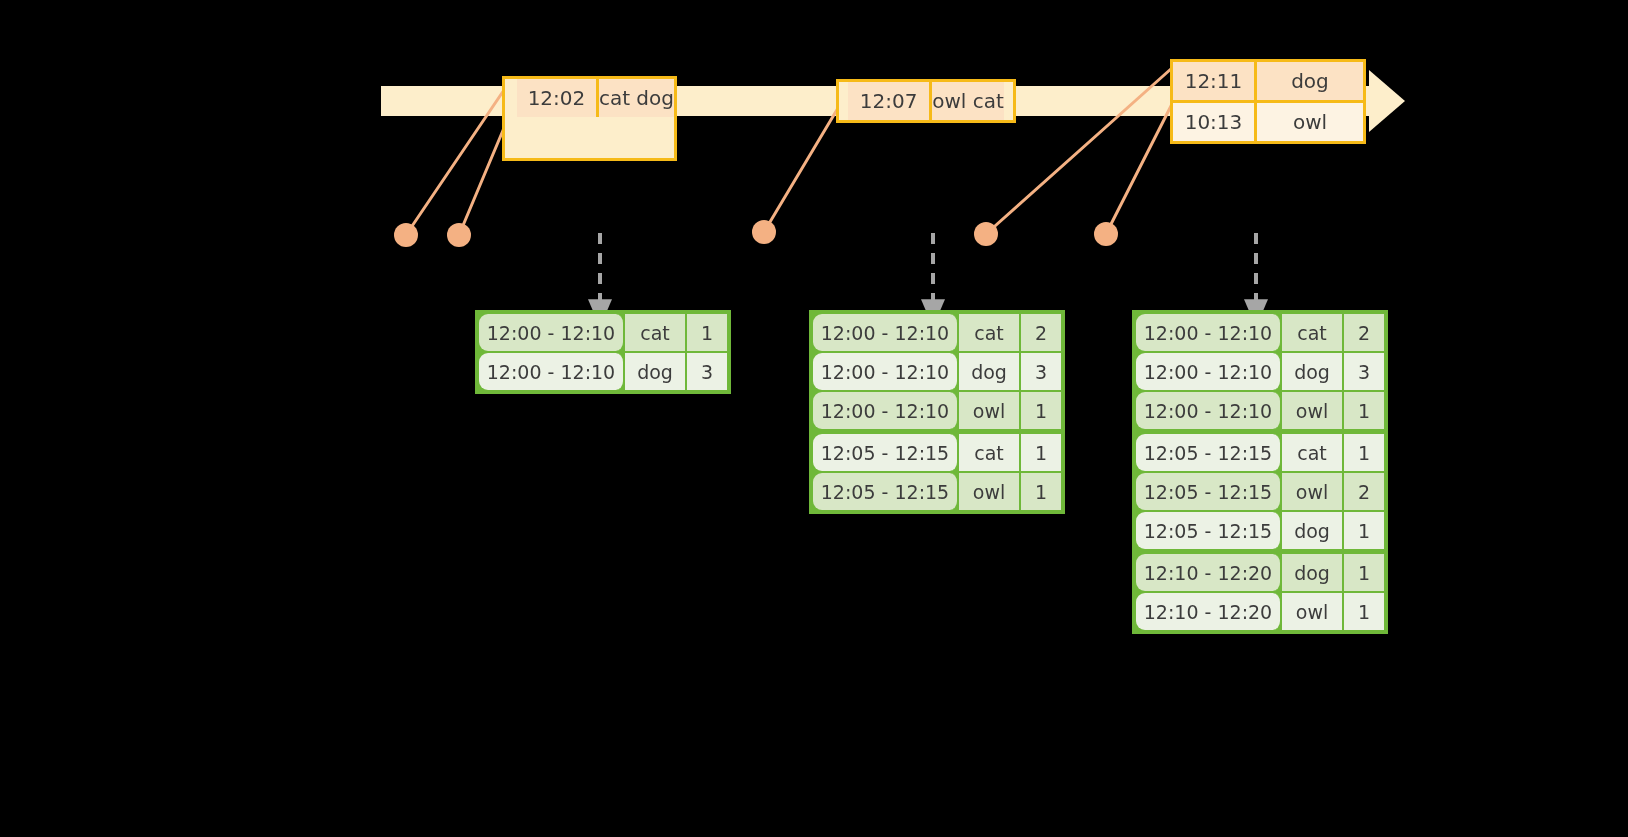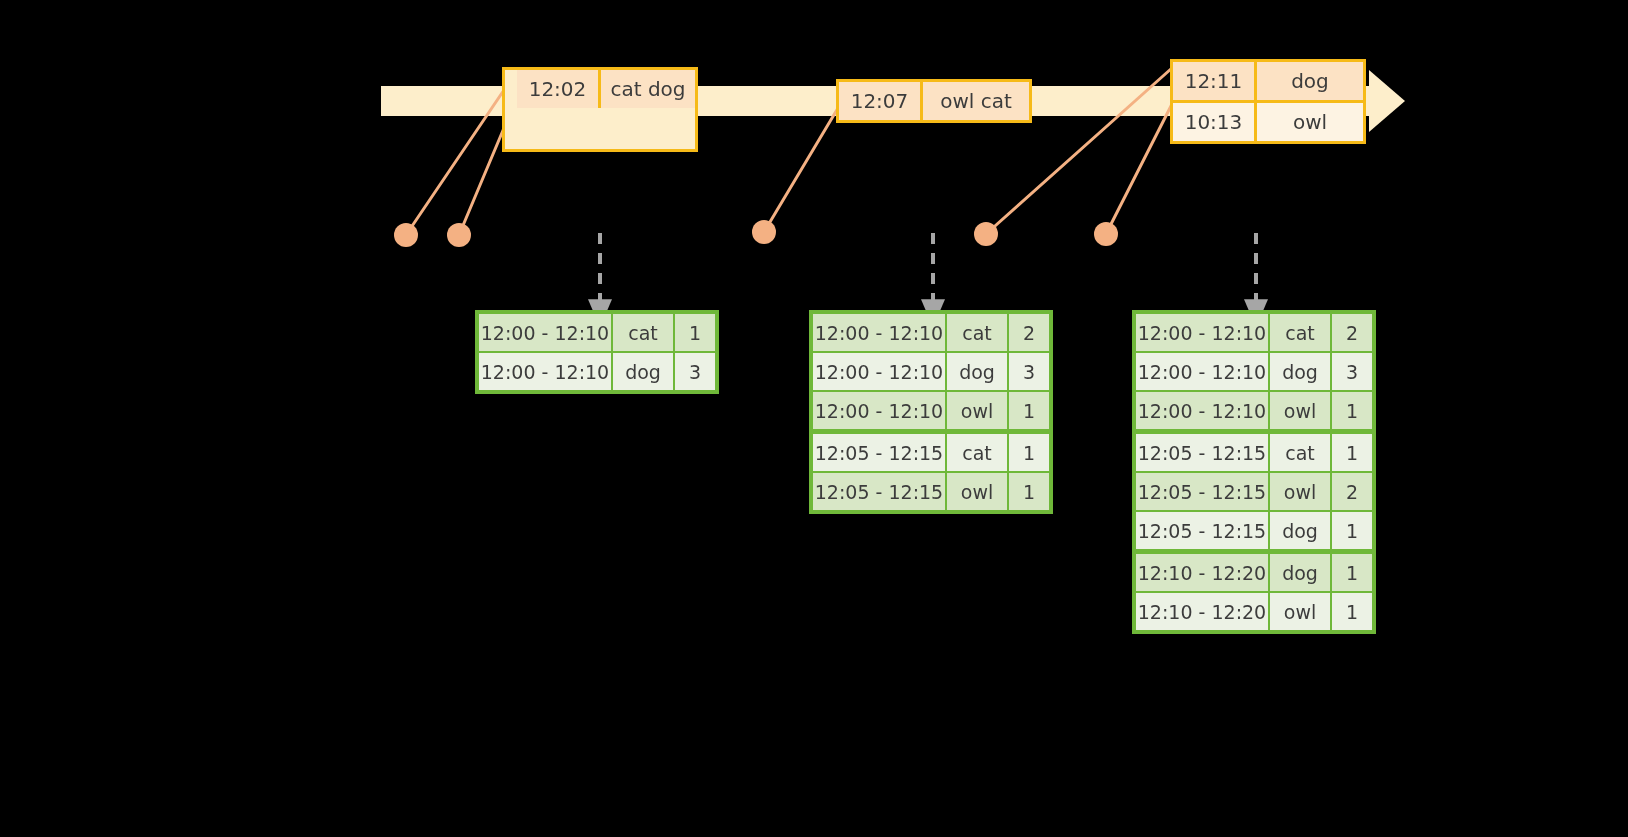--- a/index.html
+++ b/index.html
@@ -105,21 +105,21 @@
     justify-content: center;
     font-size: 19px;
     color: #3c3c3c;
     box-sizing: border-box;
     white-space: nowrap;
     border-right: 2px solid #6fb839;
   }
   .res-cell:last-child { border-right: none; }
   .res-row.shade .res-cell { background: #d8e7c6; }
   .res-row.plain .res-cell { background: #ecf2e5; }
-  .res-cell.window { width: 134px; }
+  .res-cell.window { width: 146px; border-radius: 9px; }
   .res-cell.word   { width: 62px; }
   .res-cell.count  { width: 40px; }
 </style>
 </head>
 <body>
 
 <div id="stage">
 
   <div class="timeline-bar"></div>
   <div class="timeline-head"></div>
@@ -145,27 +145,27 @@
         <circle cx="1106" cy="234" r="12" fill="#f4b183"></circle>
       </g>
     <g id="flow-arrows">
         <line x1="600" y1="233" x2="600" y2="312" stroke="#a6a6a6" stroke-width="4" stroke-dasharray="11 9" marker-end="url(#grayhead)"></line>
         <line x1="933" y1="233" x2="933" y2="312" stroke="#a6a6a6" stroke-width="4" stroke-dasharray="11 9" marker-end="url(#grayhead)"></line>
         <line x1="1256" y1="233" x2="1256" y2="312" stroke="#a6a6a6" stroke-width="4" stroke-dasharray="11 9" marker-end="url(#grayhead)"></line>
       </g>
   </svg>
 
   <div id="event-boxes">
-      <div class="evt-box" style="left: 502px; top: 67px; width: 196px; height: 85px; padding-left: 12px;">
+      <div class="evt-box" style="left: 502px; top: 76px; width: 175px; height: 85px; padding-left: 12px;">
         <div class="evt-row shade">
           <div class="evt-cell time">12:02</div>
           <div class="evt-cell words">cat dog</div>
         </div>
       </div>
-      <div class="evt-box" style="left: 836px; top: 79px; width: 196px; height: 44px;">
+      <div class="evt-box" style="left: 836px; top: 79px; width: 180px; height: 44px; align-items: center;">
         <div class="evt-row shade">
           <div class="evt-cell time">12:07</div>
           <div class="evt-cell words">owl cat</div>
         </div>
       </div>
       <div class="evt-box" style="left: 1170px; top: 58.5px; width: 196px; height: 85px;">
         <div class="evt-row shade">
           <div class="evt-cell time">12:11</div>
           <div class="evt-cell words">dog</div>
         </div>

